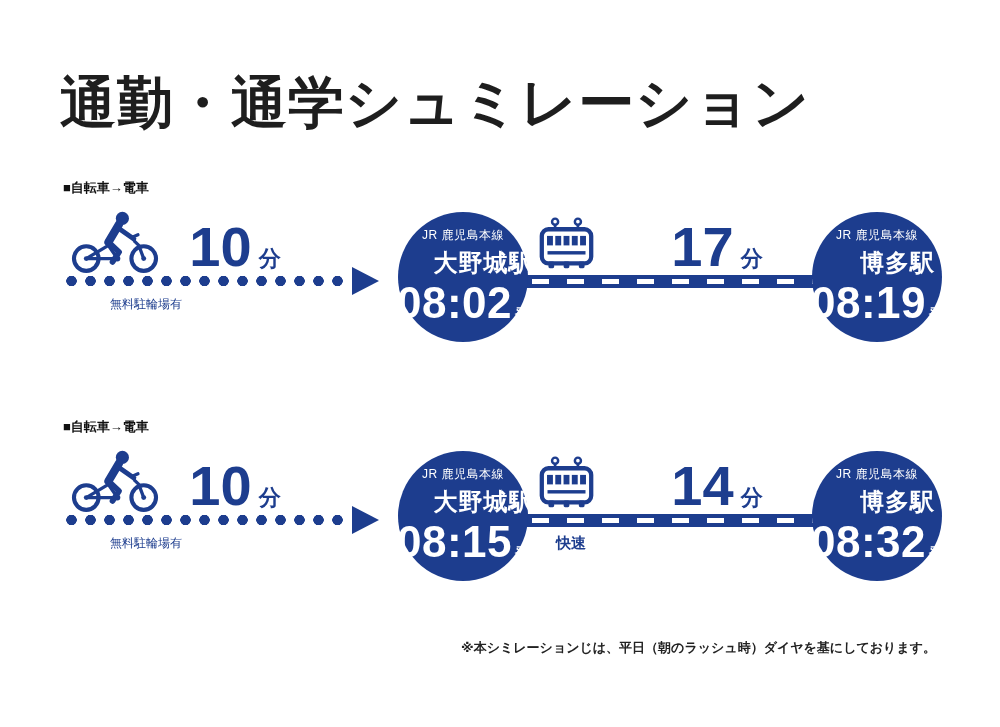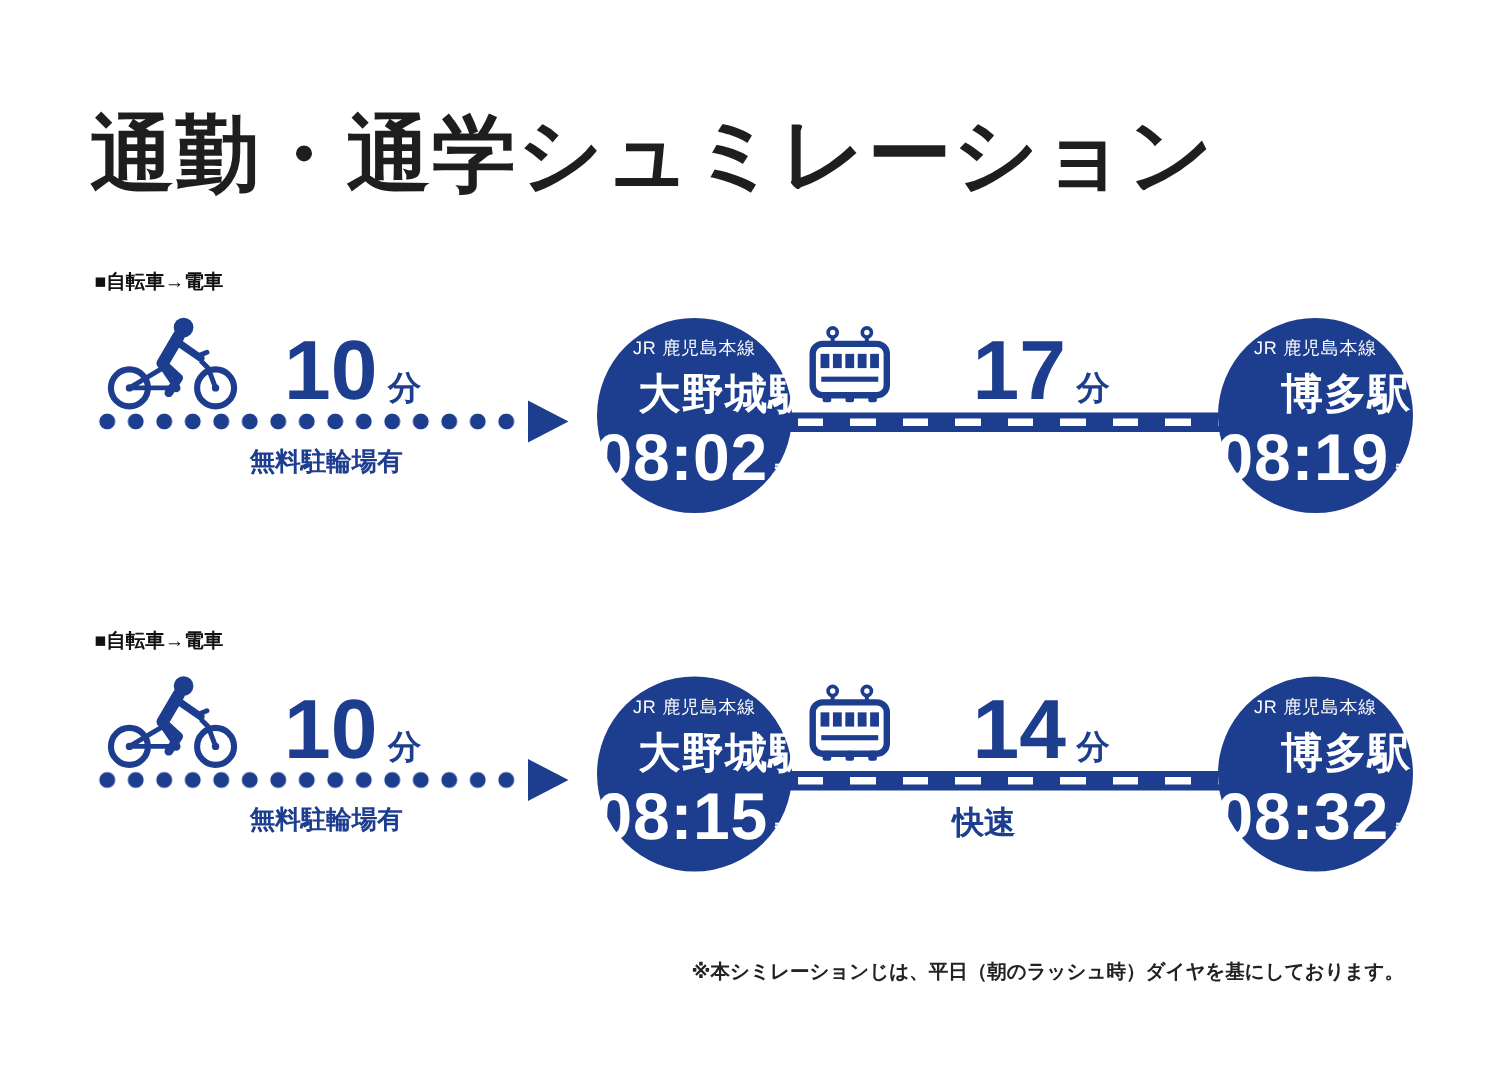--- a/index.html
+++ b/index.html
@@ -23,53 +23,53 @@
   }
   .bike-icon{position:absolute;left:60px;top:36px;width:110px;height:64px;}
   .train-icon{position:absolute;left:538px;top:40px;width:57px;height:57px;z-index:3;}
   .duration{
     position:absolute;display:flex;align-items:baseline;justify-content:center;
     color:var(--navy);font-weight:bold;white-space:nowrap;text-align:right;
   }
   .dur-num{font-size:56px;line-height:1;}
   .dur-unit{font-size:22px;margin-left:7px;}
   .bike-duration{left:150px;top:44px;width:170px;}
-  .train-duration{left:609px;top:44px;width:170px;}
+  .train-duration{left:632px;top:44px;width:170px;}
   .dot-line{
     position:absolute;left:62px;top:99px;width:288px;height:14px;
     background-image:radial-gradient(circle,var(--navy) 5px,transparent 5.5px);
     background-size:19px 14px;background-position:0 50%;background-repeat:repeat-x;
   }
   .arrow-head{
     position:absolute;left:352px;top:92px;width:0;height:0;
     border-left:27px solid var(--navy);
     border-top:14px solid transparent;border-bottom:14px solid transparent;
   }
   .bike-note{
-    position:absolute;left:110px;top:121px;width:215px;text-align:center;
-    font-size:17px;font-weight:bold;color:var(--navy);white-space:nowrap;
+    position:absolute;left:110px;top:121px;width:215px;text-align:left;
+    font-size:12px;font-weight:normal;color:var(--navy);white-space:nowrap;
   }
   .rail-line{position:absolute;left:510px;top:100px;width:315px;height:13px;background:var(--navy);z-index:1;}
   .rail-line::after{
     content:"";position:absolute;left:22px;right:8px;top:4px;height:5px;
     background:repeating-linear-gradient(90deg,#fff 0 17px,transparent 17px 35px);
   }
   .train-note{
-    position:absolute;left:556px;top:120px;width:200px;text-align:center;
-    font-size:21px;font-weight:bold;color:var(--navy);white-space:nowrap;
+    position:absolute;left:556px;top:120px;width:200px;text-align:left;
+    font-size:15px;font-weight:bold;color:var(--navy);white-space:nowrap;
   }
   .station-circle{
     position:absolute;top:37px;width:130px;height:130px;border-radius:50%;
     background:var(--navy);color:#ffffff;z-index:2;
     display:flex;flex-direction:column;align-items:center;justify-content:center;
   }
   .depart{left:398px;}
   .arrive{left:812px;}
   .line-name{font-size:12px;letter-spacing:0.5px;margin-bottom:3px;white-space:nowrap;}
-  .station-name{font-size:28px;font-weight:bold;letter-spacing:1px;white-space:nowrap;margin-left:41px;}
+  .station-name{font-size:24px;font-weight:bold;letter-spacing:1px;white-space:nowrap;margin-left:41px;}
   .time-row{display:flex;align-items:baseline;margin-top:1px;}
   .time{font-size:44px;font-weight:bold;letter-spacing:0.5px;line-height:1.05;}
   .suffix{font-size:14px;font-weight:bold;margin-left:3px;}
   .footnote{
     position:absolute;right:64px;top:639px;font-size:13px;font-weight:bold;color:#222;white-space:nowrap;
   }
   svg .stroke{fill:none;stroke:var(--navy);}
   svg .fill{fill:var(--navy);stroke:none;}
 </style>
 </head>

